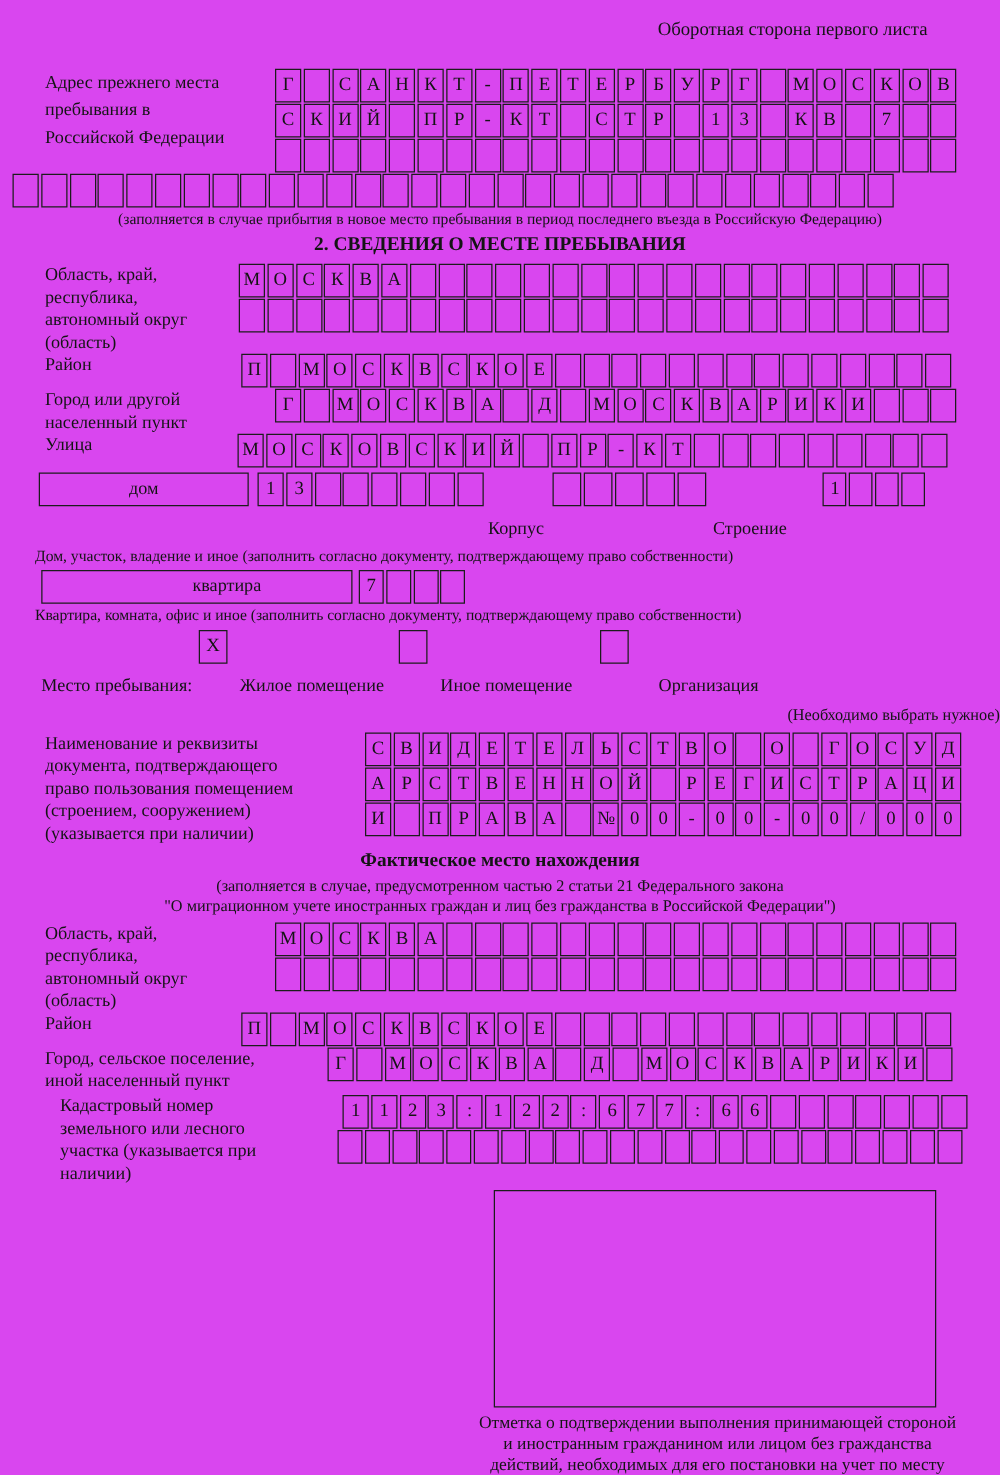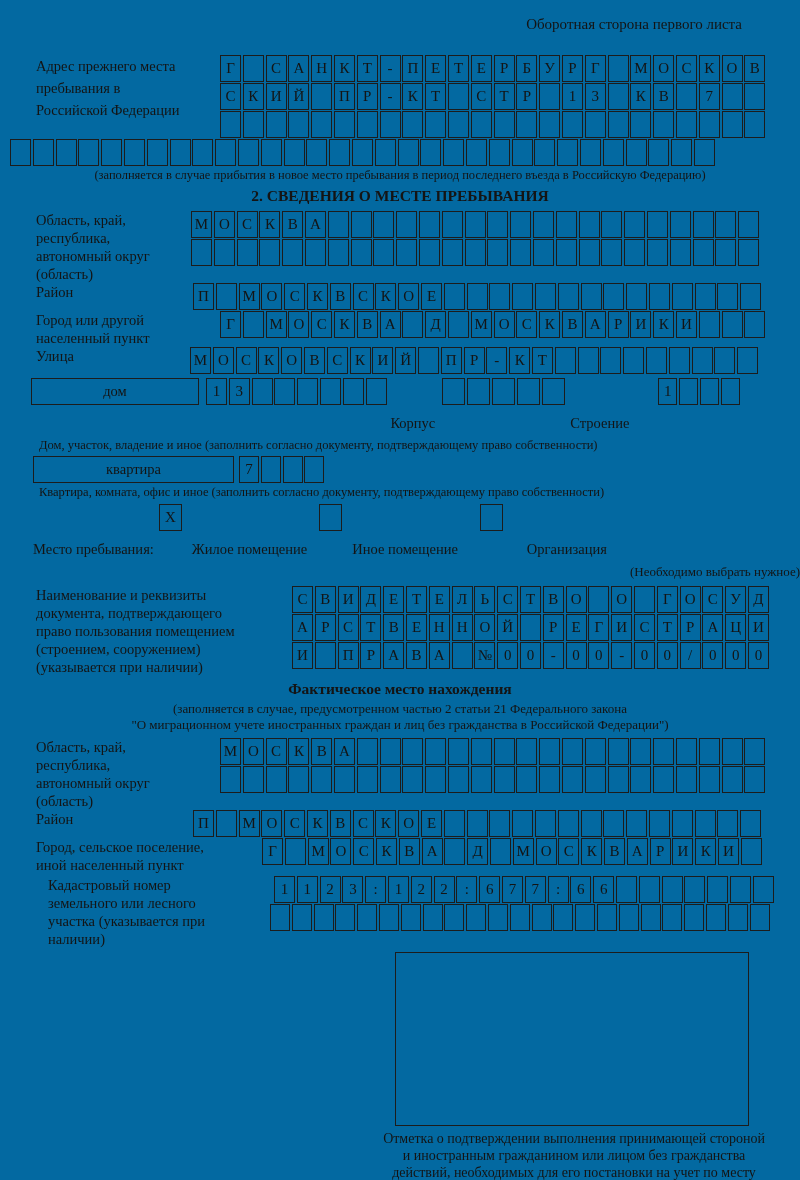--- a/index.html
+++ b/index.html
@@ -1,16 +1,16 @@
 <!DOCTYPE html>
 <html><head>
 <meta charset="utf-8">
 <style>
   html,body{margin:0;padding:0;background:#fff;}
-  .page{position:relative;width:800px;height:1180px;background:#0369a1;overflow:hidden;
+  .page{position:relative;width:800px;height:1180px;background:#d946ef;overflow:hidden;
         font-family:"Liberation Serif","DejaVu Serif",serif;color:#141414;}
   .hdr-note{padding-top:16px;padding-right:58px;text-align:right;font-size:15px;}
   .frow{display:flex;align-items:flex-start;gap:40px;}
   .lbl{font-size:14.5px;line-height:18px;flex:none;}
   .cellcol{flex:none;}
   .cells{display:flex;margin-bottom:1px;}
   .cell{flex:none;width:19px;height:25px;border:1.5px solid #1c1c1c;margin-right:1.8px;
         display:flex;align-items:center;justify-content:center;font-size:15px;}
   .sm .cell{width:18px;}
   .wide .cell{width:21px;}
@@ -32,23 +32,23 @@
   .district{margin-left:36px;}                 .district .lbl{width:117px;}
   .city{margin-left:36px;}                     .city .lbl{width:144px;}
   .city2 .lbl{width:186px;}
   .street{margin-left:36px;}                   .street .lbl{width:114px;}
   .house-row{display:flex;margin-left:31px;margin-top:3px;}
   .dom-box{width:166px;}
   .house-cells{margin-left:7px;}
   .korpus-lbl{margin-left:2px;width:52px;}
   .stroenie-lbl{margin-left:4px;width:62px;}
   .stroenie-cells{margin-left:26px;}
-  .note-ind{margin-left:39px;margin-top:1px;}
+  .note-ind{margin-left:28px;margin-top:1px;}
   .apt-row{display:flex;margin-left:33px;margin-top:3px;}
-  .apt-box{width:199px;}
+  .apt-box{width:199px;padding-left:48px;}
   .apt-cells{margin-left:5px;}
   .stay-row{display:flex;margin-left:33px;margin-top:4px;}
   .stay-row .chk1{margin-left:5px;}
   .stay-row .l1{margin-left:10px;}
   .stay-row .chk2{margin-left:12px;}
   .stay-row .l2{margin-left:10px;}
   .stay-row .chk3{margin-left:22px;}
   .stay-row .l3{margin-left:24px;}
   .choose-note{margin-left:238px;font-size:13px;line-height:16px;margin-top:1px;text-align:right;}
   .docblock{margin-left:36px;margin-top:6px;}  .docblock .lbl{width:216px;}

